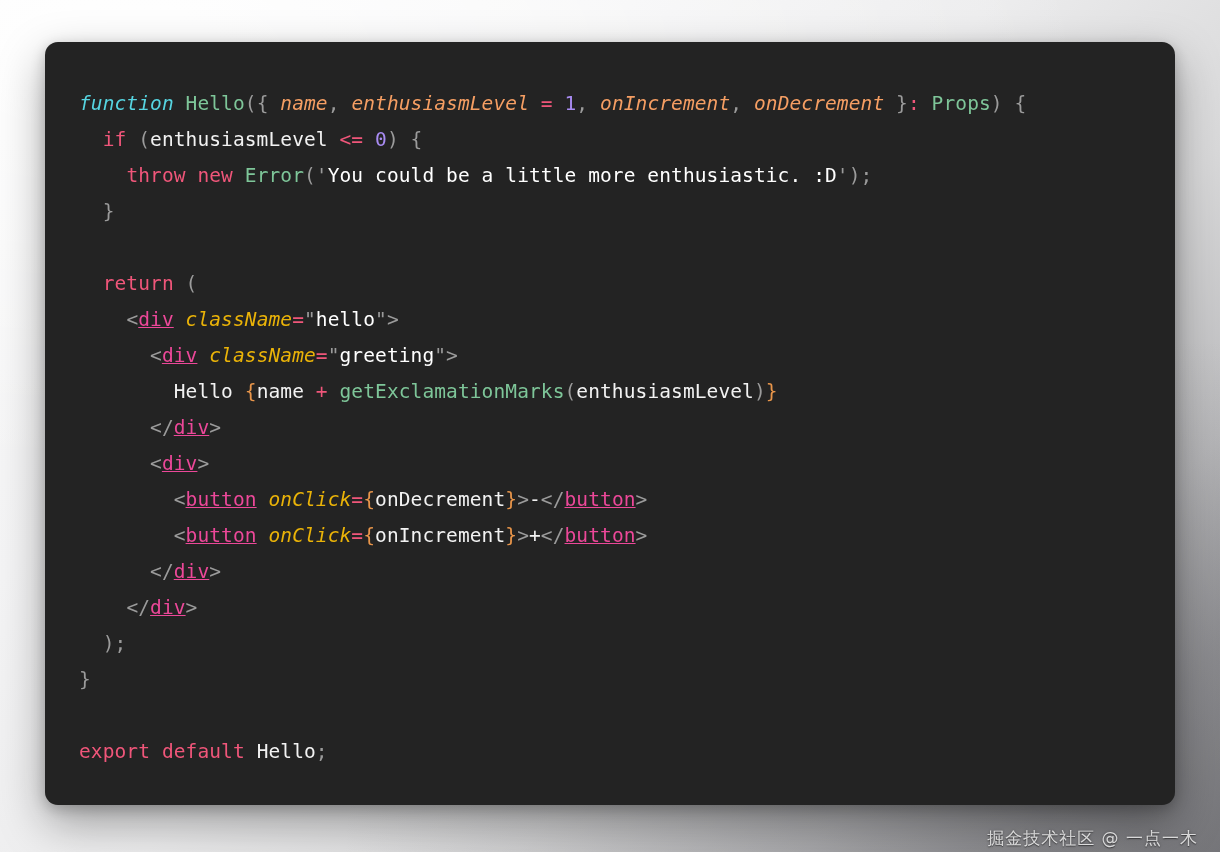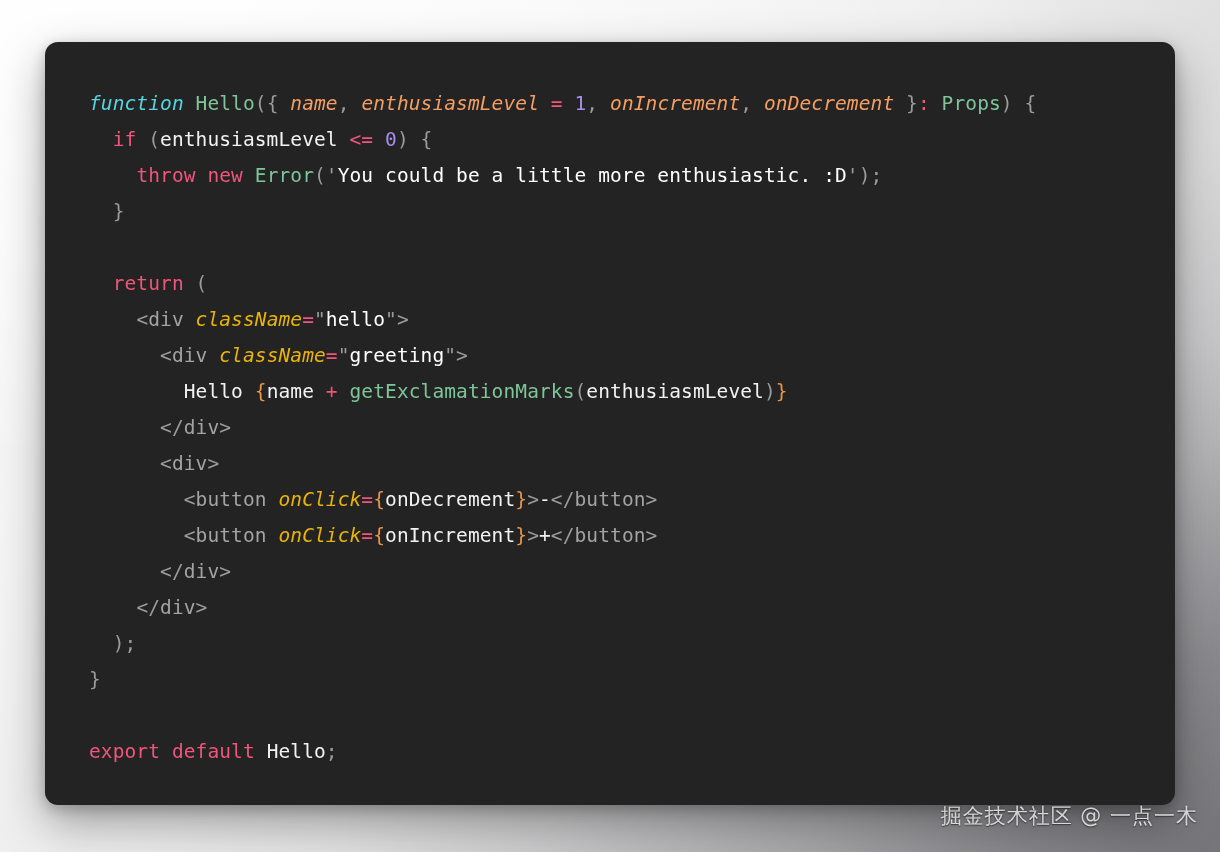--- a/index.html
+++ b/index.html
@@ -50,21 +50,21 @@
     box-shadow:
       0 18px 46px rgba(0,0,0,0.34),
       0 4px 14px rgba(0,0,0,0.22);
     overflow: hidden;
   }
 
   #code-block {
     position: absolute;
     left: 0px;
     top: 0px;
-    padding: 44px 0 0 44px;
+    padding: 44px 0 0 34px;
     margin: 0;
     font-family: "DejaVu Sans Mono", monospace;
     font-size: 19.5px;
     line-height: 36px;
     white-space: pre;
     color: #d4d4d4;
     letter-spacing: 0.1px;
     -webkit-font-smoothing: antialiased;
   }
 
@@ -74,32 +74,32 @@
   .t-kw       { color: #f0567a; text-align: right; }                                  
   .t-fnkw     { color: #56d4e0; font-style: italic; }              
   .t-type     { color: #7ec699; }                                  
   .t-param    { color: #f59e63; font-style: italic; }              
   .t-punc     { color: #9b9b9b; }                                  
   .t-plain    { color: #f2f2f2; }                                  
   .t-str      { color: #ffffff; }                                  
   .t-quote    { color: #9b9b9b; }                                  
   .t-num      { color: #a98cf3; }                                  
   .t-op       { color: #f0567a; }                                  
-  .t-tag      { color: #a3a3a3; }                                  
+  .t-tag      { color: #ec4899; text-decoration: underline; }                                  
   .t-bracket  { color: #9b9b9b; }                                  
   .t-attr     { color: #eab308; font-style: italic; }              
   .t-brace    { color: #e8954a; }                                  
 
   
   #watermark {
     position: absolute;
     right: 22px;
-    bottom: 22px;
+    bottom: 2px;
     font-family: "DejaVu Sans", sans-serif;
-    font-size: 21px;
+    font-size: 17px;
     letter-spacing: 1px;
     color: rgba(250,250,250,0.80);
     text-shadow:
       0 1px 1px rgba(0,0,0,0.45),
       0 0 3px rgba(0,0,0,0.30);
     white-space: nowrap;
   }
 </style>
 </head>
 <body>

